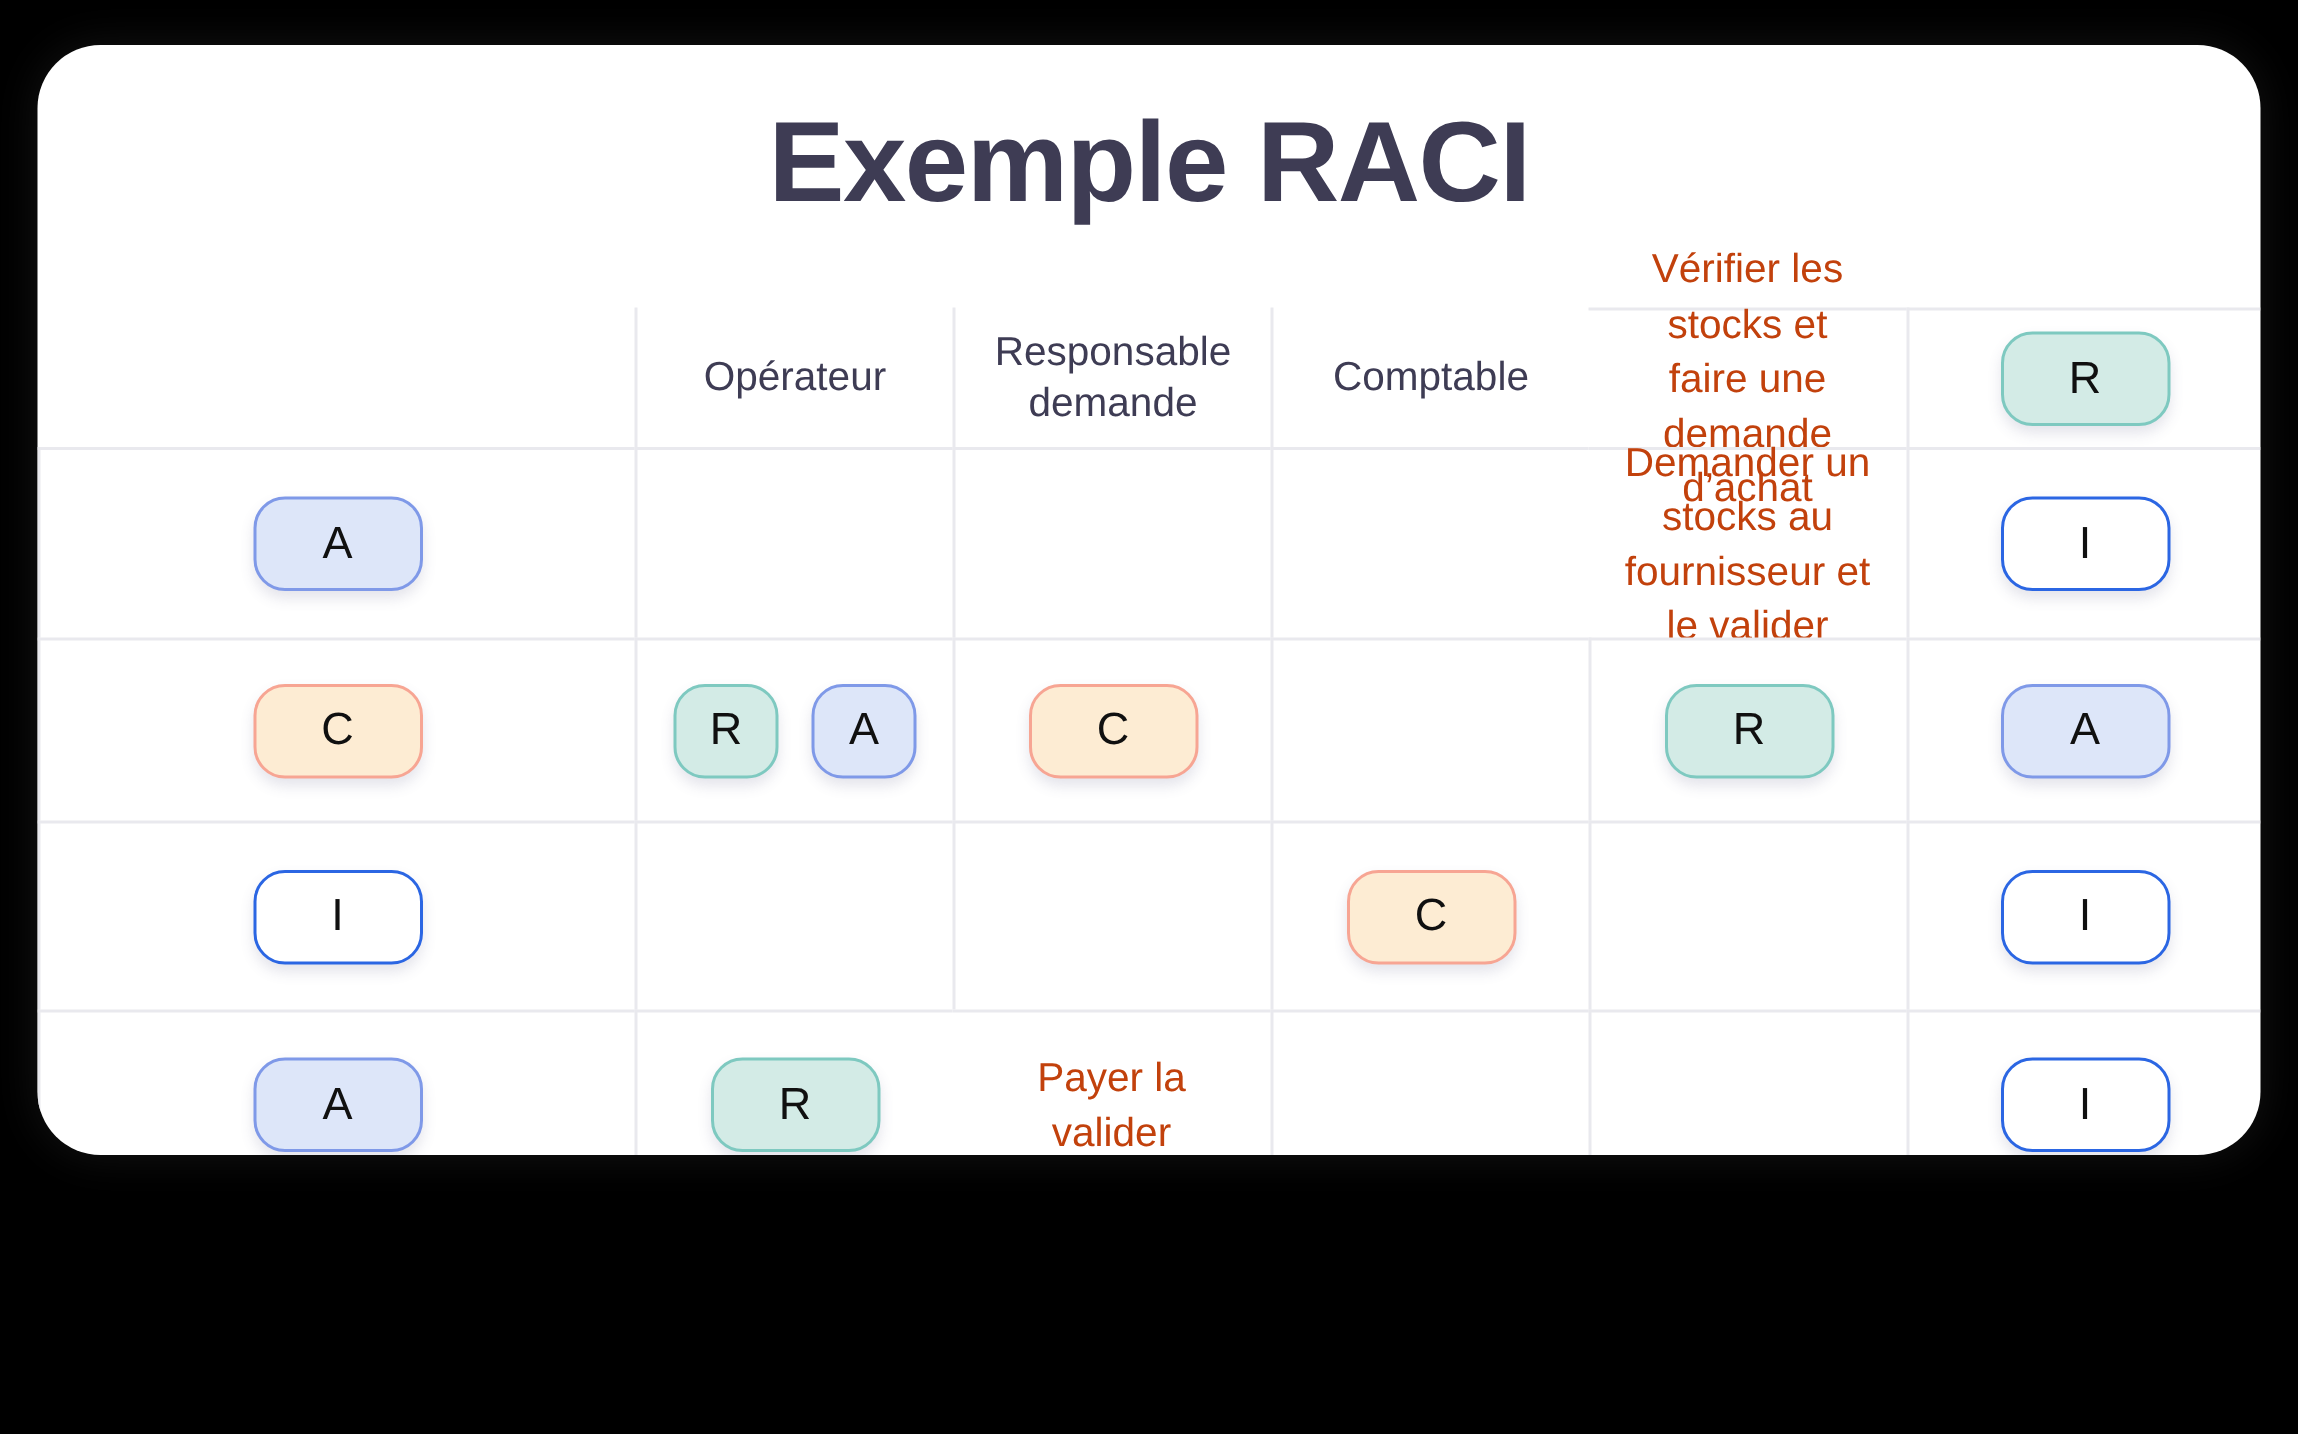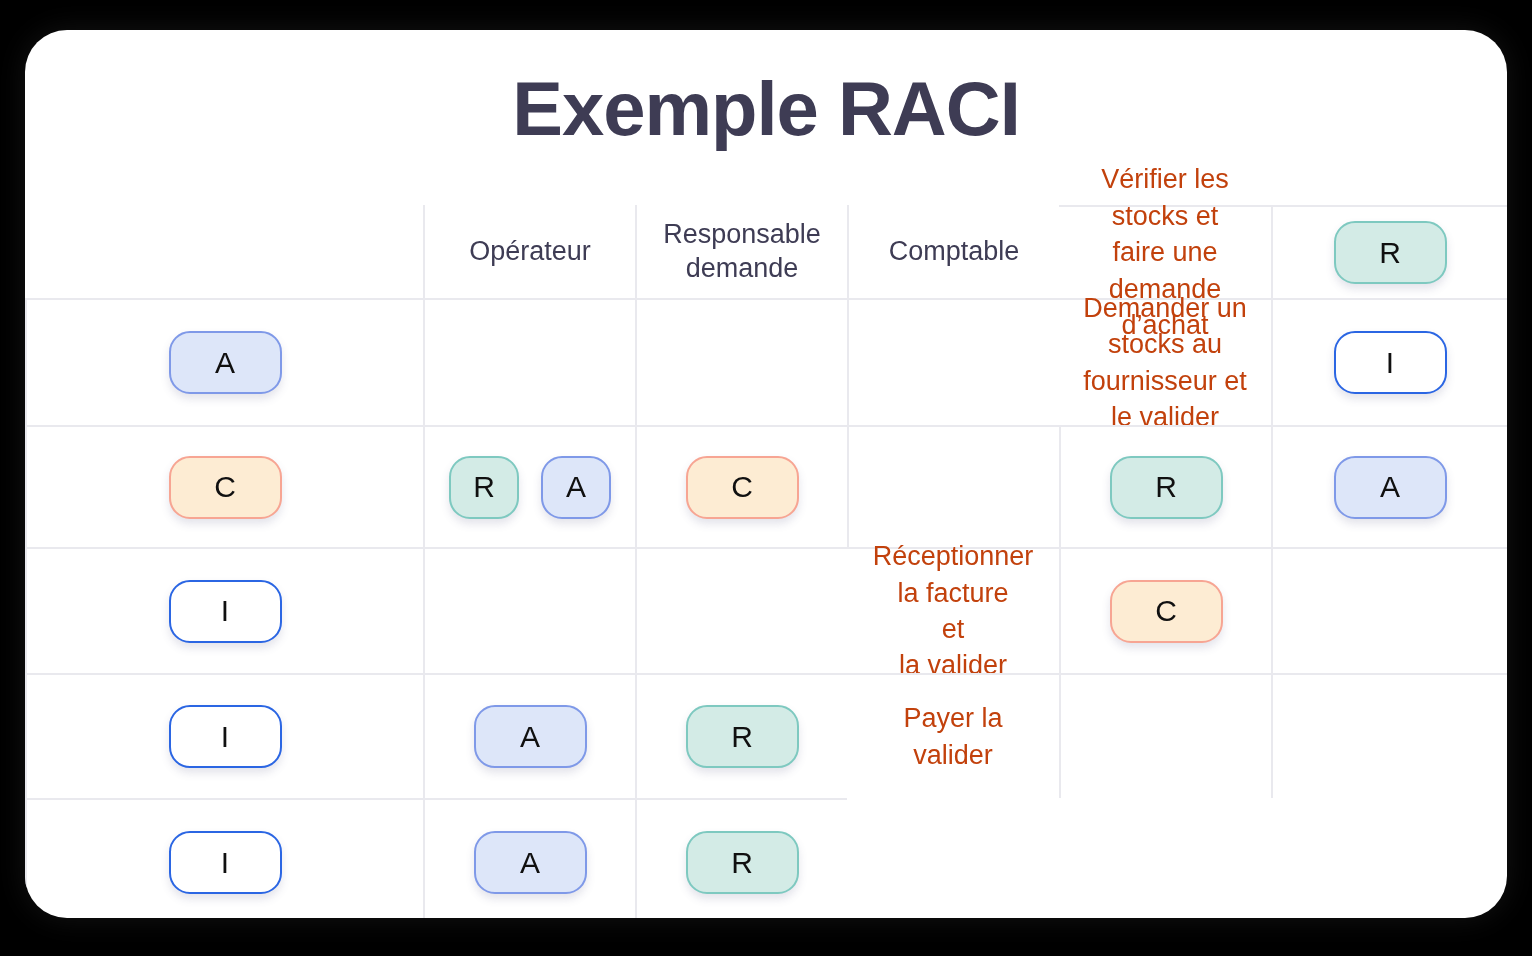--- a/index.html
+++ b/index.html
@@ -9,21 +9,21 @@
     height: 956px;
     background: #000000;
     font-family: "Liberation Sans", sans-serif;
     overflow: hidden;
   }
   .card {
     position: absolute;
     left: 25px;
     top: 30px;
     width: 1482px;
-    height: 888px;
+    height: 740px;
     background: #ffffff;
     border-radius: 42px;
     box-shadow: 0 0 30px rgba(255,255,255,0.08);
     overflow: hidden;
   }
   .title {
     margin: 0;
     padding-top: 40px;
     height: 78px;
     line-height: 78px;
@@ -130,23 +130,20 @@
         <span class="badge" style="background: rgb(211, 235, 230); border-color: rgb(126, 201, 192);">R</span>
       </div>
       <div class="cell roles body">
         <span class="badge" style="background: rgb(221, 230, 249); border-color: rgb(127, 153, 232);">A</span>
       </div>
       <div class="cell roles body">
         <span class="badge" style="background: rgb(255, 255, 255); border-color: rgb(43, 102, 227);">I</span>
       </div>
       <div class="cell roles body"></div>
       <div class="cell roles body"></div>
-      <div class="cell task taskcol body">Réceptionner la facture
-et
-la valider</div>
       <div class="cell roles body">
         <span class="badge" style="background: rgb(253, 236, 211); border-color: rgb(247, 165, 147);">C</span>
       </div>
       <div class="cell roles body"></div>
       <div class="cell roles body">
         <span class="badge" style="background: rgb(255, 255, 255); border-color: rgb(43, 102, 227);">I</span>
       </div>
       <div class="cell roles body">
         <span class="badge" style="background: rgb(221, 230, 249); border-color: rgb(127, 153, 232);">A</span>
       </div>

